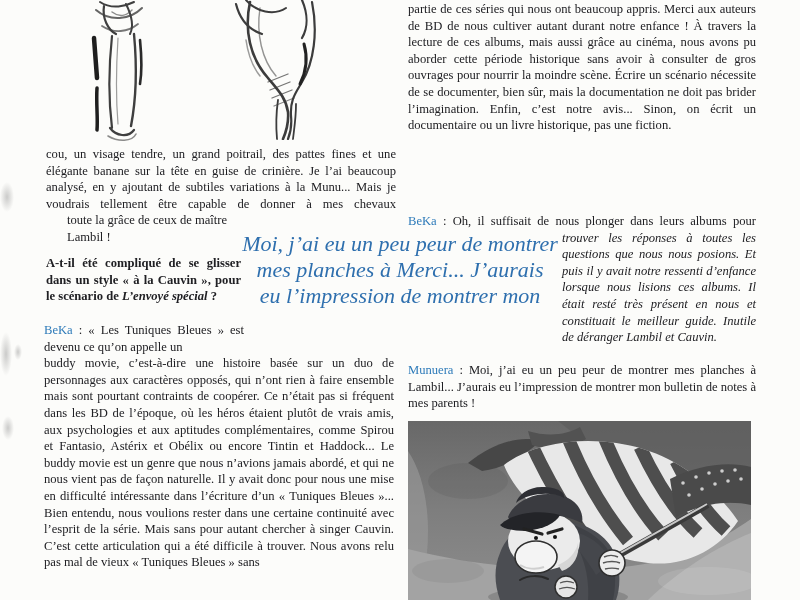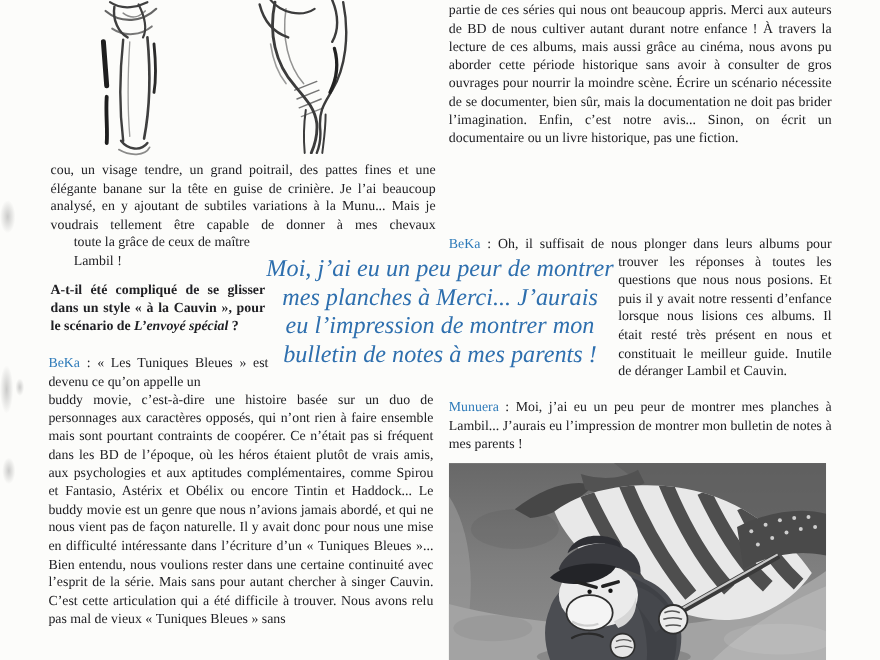--- a/index.html
+++ b/index.html
@@ -18,21 +18,21 @@
   .spk{color:#2d7ab9;}
 
   .lp1{left:46px;top:146px;width:350px;}
   .lp1 .tail{text-align:left;padding-right:148px;margin-left:21px;}
   .lq{left:46px;top:255px;width:195px;}
   .la{left:44px;top:322px;width:350px;}
   .la .narrow{padding-right:150px;}
   .rp1{left:408px;top:1px;width:348px;}
   .rq{left:408px;top:161px;width:332px;}
   .ra{left:408px;top:197px;width:348px;margin-top:16px;}
-  .ra .narrow-r{margin-left:154px;}
+  .ra .narrow-r{margin-left:154px;font-style:italic;}
   .rm{left:408px;top:362px;width:348px;}
 
   .pullquote{
     position:absolute;left:226px;top:231px;width:348px;
     text-align:center;color:#2e6fae;font-style:italic;
     font-size:22px;line-height:26px;
   }
 
   .sketch{position:absolute;}
   .sketch-left{left:82px;top:0;width:92px;height:145px;}
@@ -109,21 +109,20 @@
     </span>
     <span class="blk">
       <span class="it">buddy movie</span><span>, c’est-à-dire une histoire basée sur un duo de personnages aux caractères opposés, qui n’ont rien à faire ensemble mais sont pourtant contraints de coopérer. Ce n’était pas si fréquent dans les BD de l’époque, où les héros étaient plutôt de vrais amis, aux psychologies et aux aptitudes complémentaires, comme Spirou et Fantasio, Astérix et Obélix ou encore Tintin et Haddock... Le </span><span class="it">buddy movie</span><span> est un genre que nous n’avions jamais abordé, et qui ne nous vient pas de façon naturelle. Il y avait donc pour nous une mise en difficulté intéressante dans l’écriture d’un «&nbsp;Tuniques Bleues&nbsp;»... Bien entendu, nous voulions rester dans une certaine continuité avec l’esprit de la série. Mais sans pour autant chercher à singer Cauvin. C’est cette articulation qui a été difficile à trouver. Nous avons relu pas mal de vieux «&nbsp;Tuniques Bleues&nbsp;» sans</span>
     </span>
   </div>
 
   <div class="pullquote">
     <div>Moi, j’ai eu un peu peur de montrer</div>
     <div>mes planches à Merci... J’aurais</div>
     <div>eu l’impression de montrer mon</div>
-    <div>bulletin de notes à mes parents&nbsp;!</div>
   </div>
 
   <div class="abs rp1">
     <span>partie de ces séries qui nous ont beaucoup appris. Merci aux auteurs de BD de nous cultiver autant durant notre enfance&nbsp;! À travers la lecture de ces albums, mais aussi grâce au cinéma, nous avons pu aborder cette période historique sans avoir à consulter de gros ouvrages pour nourrir la moindre scène. Écrire un scénario nécessite de se documenter, bien sûr, mais la documentation ne doit pas brider l’imagination. Enfin, c’est notre avis... Sinon, on écrit un documentaire ou un livre historique, pas une fiction.</span>
   </div>
 
 
   <div class="abs ra">
     <span class="blk jlast">
       <span class="spk">BeKa</span><span>&nbsp;: </span><span>Oh, il suffisait de nous plonger dans leurs albums pour</span>

